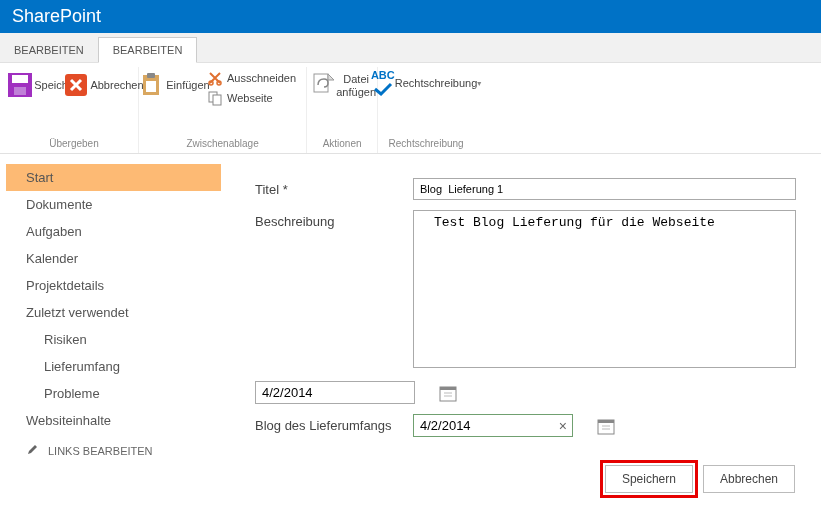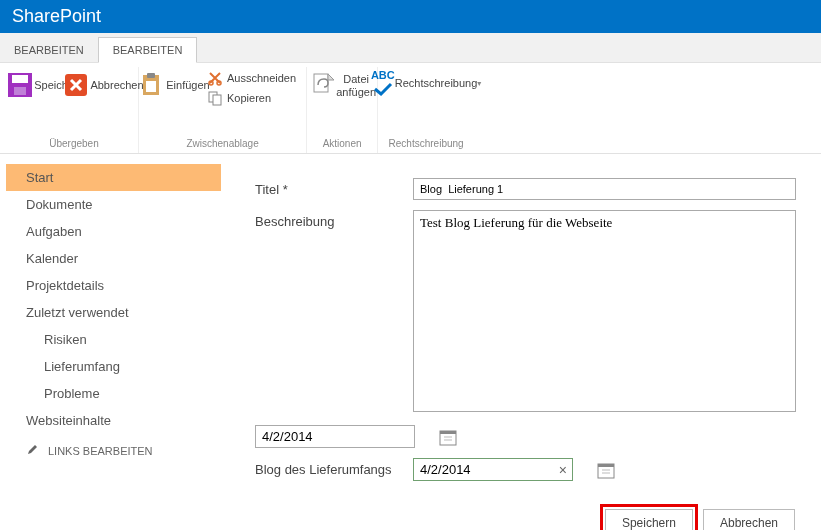--- a/index.html
+++ b/index.html
@@ -26,21 +26,21 @@
   .nav-item { padding: 6px 10px 6px 20px; font-size: 13px; color: #555; cursor: pointer; }
   .nav-item.active { background: #fdba74; }
   .nav-sub { padding-left: 38px; }
   .nav-edit { display: flex; align-items: center; gap: 10px; padding: 10px 0 0 20px; font-size: 11px; color: #666; cursor: pointer; }
   
   .form-area { flex: 1; padding: 14px 10px 0 34px; }
   .form-row { display: flex; align-items: flex-start; margin-bottom: 10px; }
   .form-label { width: 158px; font-size: 13px; color: #444; padding-top: 4px; }
   .form-field { flex: 1; }
   .text-input { width: 383px; border: 1px solid #aaa; padding: 4px 6px; font-size: 11px; font-family: inherit; }
-  .textarea-input { width: 383px; height: 202px; border: 1px solid #aaa; padding: 4px 6px; font-size: 13px; font-family: Liberation Serif, serif; resize: none; }
+  .textarea-input { width: 383px; height: 158px; border: 1px solid #aaa; padding: 4px 20px; font-size: 13px; font-family: Liberation Mono, monospace; resize: none; }
   .date-row { display: flex; align-items: center; gap: 24px; }
   .date-input { width: 160px; border: 1px solid #aaa; padding: 3px 6px; font-size: 13px; font-family: inherit; }
   .date-input.focused { border: 1px solid #70a070; position: relative; }
   .date-input-wrap { position: relative; display: inline-block; }
   .clear-x { position: absolute; right: 6px; top: 50%; transform: translateY(-50%); color: #666; cursor: pointer; font-size: 14px; }
   .cal-icon { width: 18px; height: 18px; cursor: pointer; }
   
   .button-row { display: flex; justify-content: flex-end; gap: 10px; padding: 18px 10px 8px 0; }
   .btn { border: 1px solid #bbb; background: #fff; padding: 6px 16px; font-size: 12px; color: #444; cursor: pointer; font-family: inherit; }
   .btn.highlight-box { outline: 3px solid #e60000; outline-offset: 2px; }
@@ -109,21 +109,21 @@
           </span>
           <span>Ausschneiden</span>
         </div>
         <div class="ribbon-btn-sm">
           <span class="small-icon">
             <svg width="16" height="16" viewBox="0 0 16 16">
                 <rect x="2" y="2" width="8" height="10" fill="#fff" stroke="#888"></rect>
                 <rect x="6" y="5" width="8" height="10" fill="#fff" stroke="#888"></rect>
               </svg>
           </span>
-          <span>Kopieren</span>
+          <span>Webseite</span>
         </div>
       </div>
     </div>
     <div class="ribbon-group-title">Zwischenablage</div>
   </div>
 
   <div class="ribbon-group">
     <div class="ribbon-group-body">
       <div class="ribbon-btn-lg">
         <span class="icon-box">

